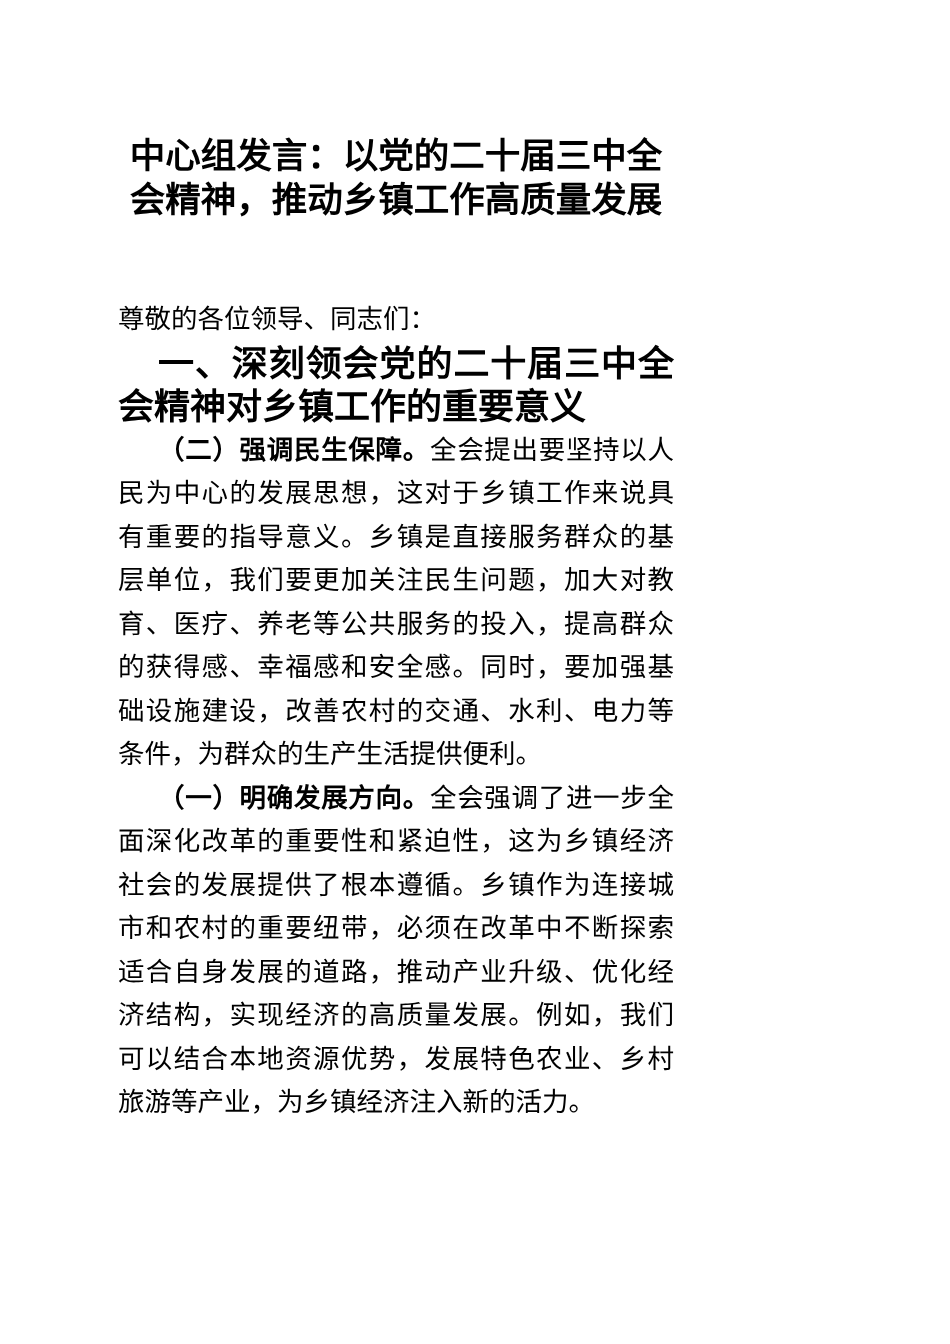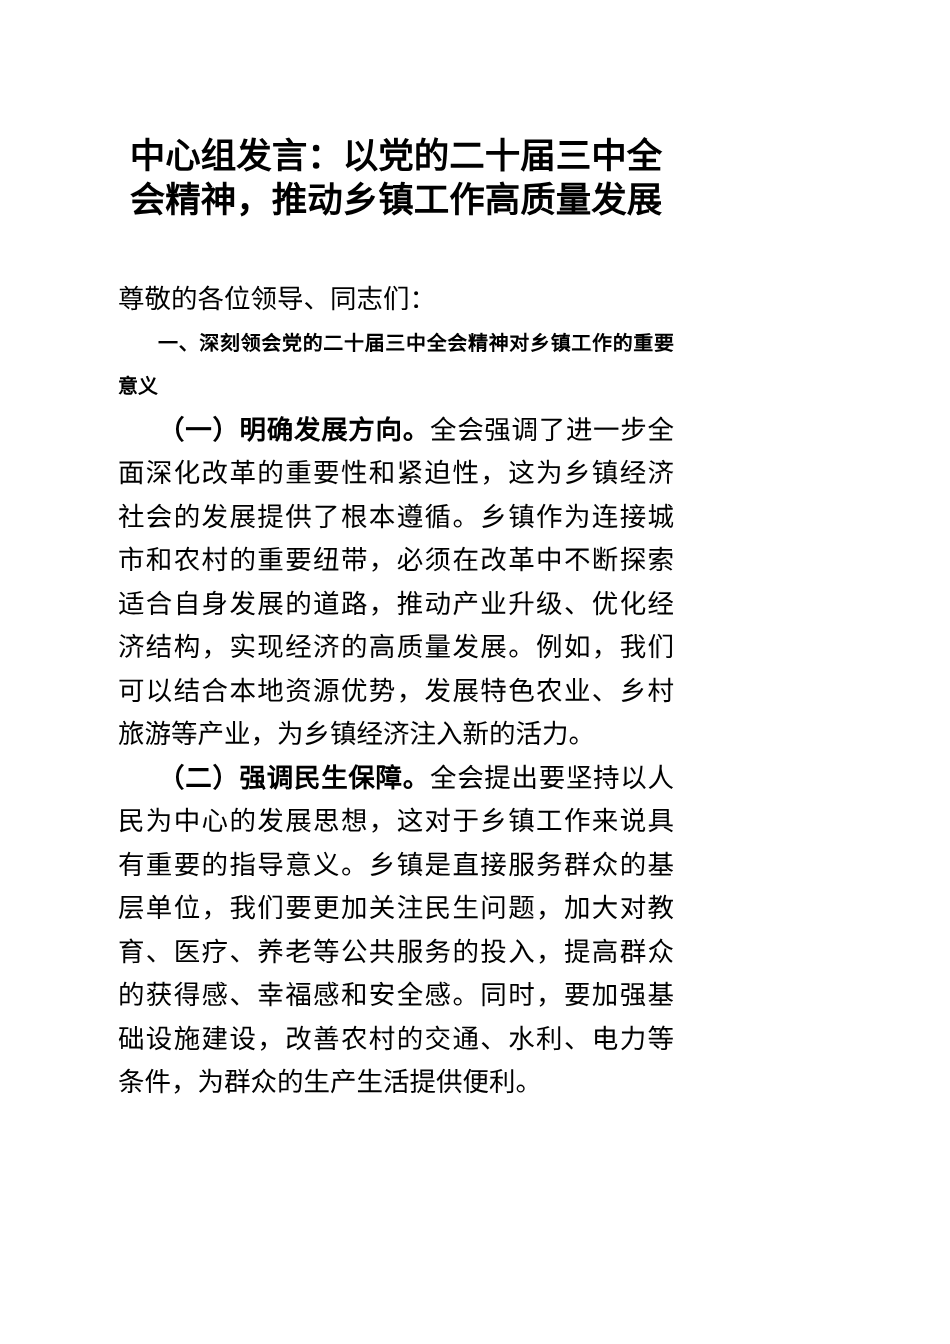--- a/index.html
+++ b/index.html
@@ -20,57 +20,57 @@
   .doc-title {
     margin: 0;
     font-family: "Liberation Serif", "DejaVu Serif", serif;
     font-weight: 700;
     font-size: 35.5px;
     line-height: 44px;
     text-align: center;
     letter-spacing: 0;
   }
   .doc-body {
-    margin-top: 56px;
+    margin-top: 76px;
     font-family: "Liberation Serif", "DejaVu Serif", serif;
     font-size: 26.5px;
     line-height: 43.5px;
     text-align: justify;
   }
   .doc-body p, .doc-body h2 {
     margin: 0;
     padding: 0;
   }
   .greeting {
     text-indent: 0;
   }
   .para {
     text-indent: 40px;
   }
   .section-heading {
     text-indent: 40px;
     font-family: "Liberation Sans", "DejaVu Sans", sans-serif;
     font-weight: 700;
-    font-size: 20px;
+    font-size: 36px;
     line-height: 43.5px;
     text-align: justify;
   }
   .lead {
     font-weight: 700;
   }
 </style>
 </head>
 <body>
 
 <div class="page">
   <h1 class="doc-title">中心组发言：以党的二十届三中全会精神，推动乡镇工作高质量发展</h1>
 
   <div class="doc-body">
     <p class="greeting">尊敬的各位领导、同志们：</p>
 
 
     <h2 class="section-heading">一、深刻领会党的二十届三中全会精神对乡镇工作的重要意义</h2>
 
+    <p class="para"><span class="lead">（二）强调民生保障。</span><span>全会提出要坚持以人民为中心的发展思想，这对于乡镇工作来说具有重要的指导意义。乡镇是直接服务群众的基层单位，我们要更加关注民生问题，加大对教育、医疗、养老等公共服务的投入，提高群众的获得感、幸福感和安全感。同时，要加强基础设施建设，改善农村的交通、水利、电力等条件，为群众的生产生活提供便利。</span></p>
+
     <p class="para"><span class="lead">（一）明确发展方向。</span><span>全会强调了进一步全面深化改革的重要性和紧迫性，这为乡镇经济社会的发展提供了根本遵循。乡镇作为连接城市和农村的重要纽带，必须在改革中不断探索适合自身发展的道路，推动产业升级、优化经济结构，实现经济的高质量发展。例如，我们可以结合本地资源优势，发展特色农业、乡村旅游等产业，为乡镇经济注入新的活力。</span></p>
-
-    <p class="para"><span class="lead">（二）强调民生保障。</span><span>全会提出要坚持以人民为中心的发展思想，这对于乡镇工作来说具有重要的指导意义。乡镇是直接服务群众的基层单位，我们要更加关注民生问题，加大对教育、医疗、养老等公共服务的投入，提高群众的获得感、幸福感和安全感。同时，要加强基础设施建设，改善农村的交通、水利、电力等条件，为群众的生产生活提供便利。</span></p>
   </div>
 </div>
 
 </body></html>

